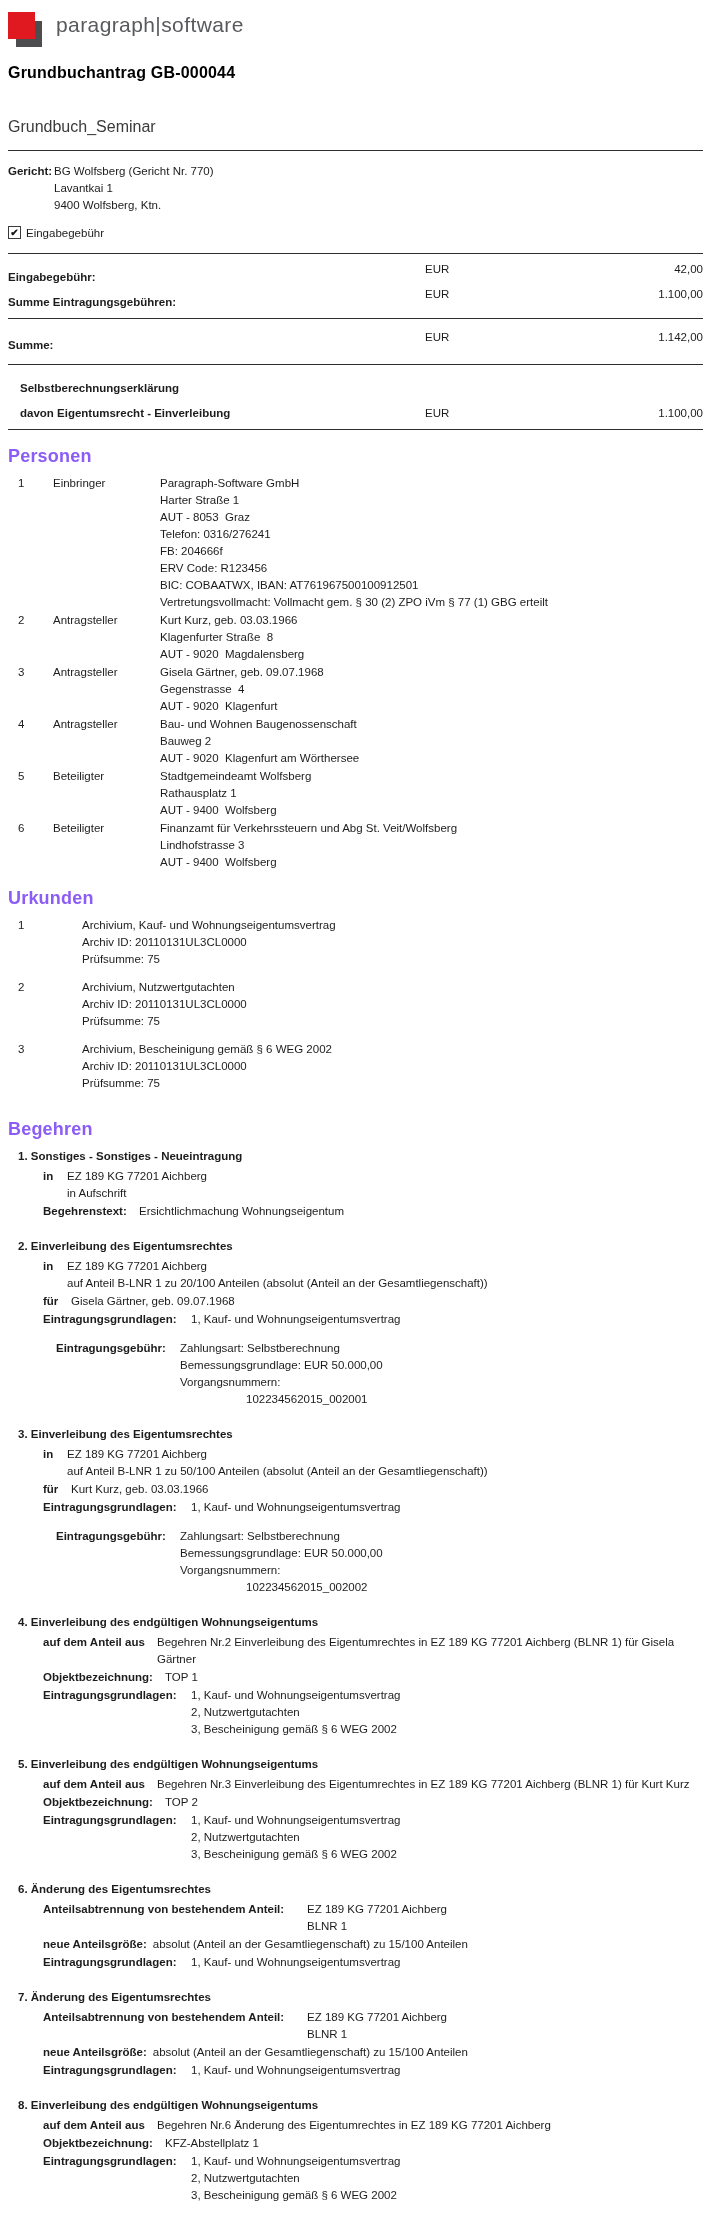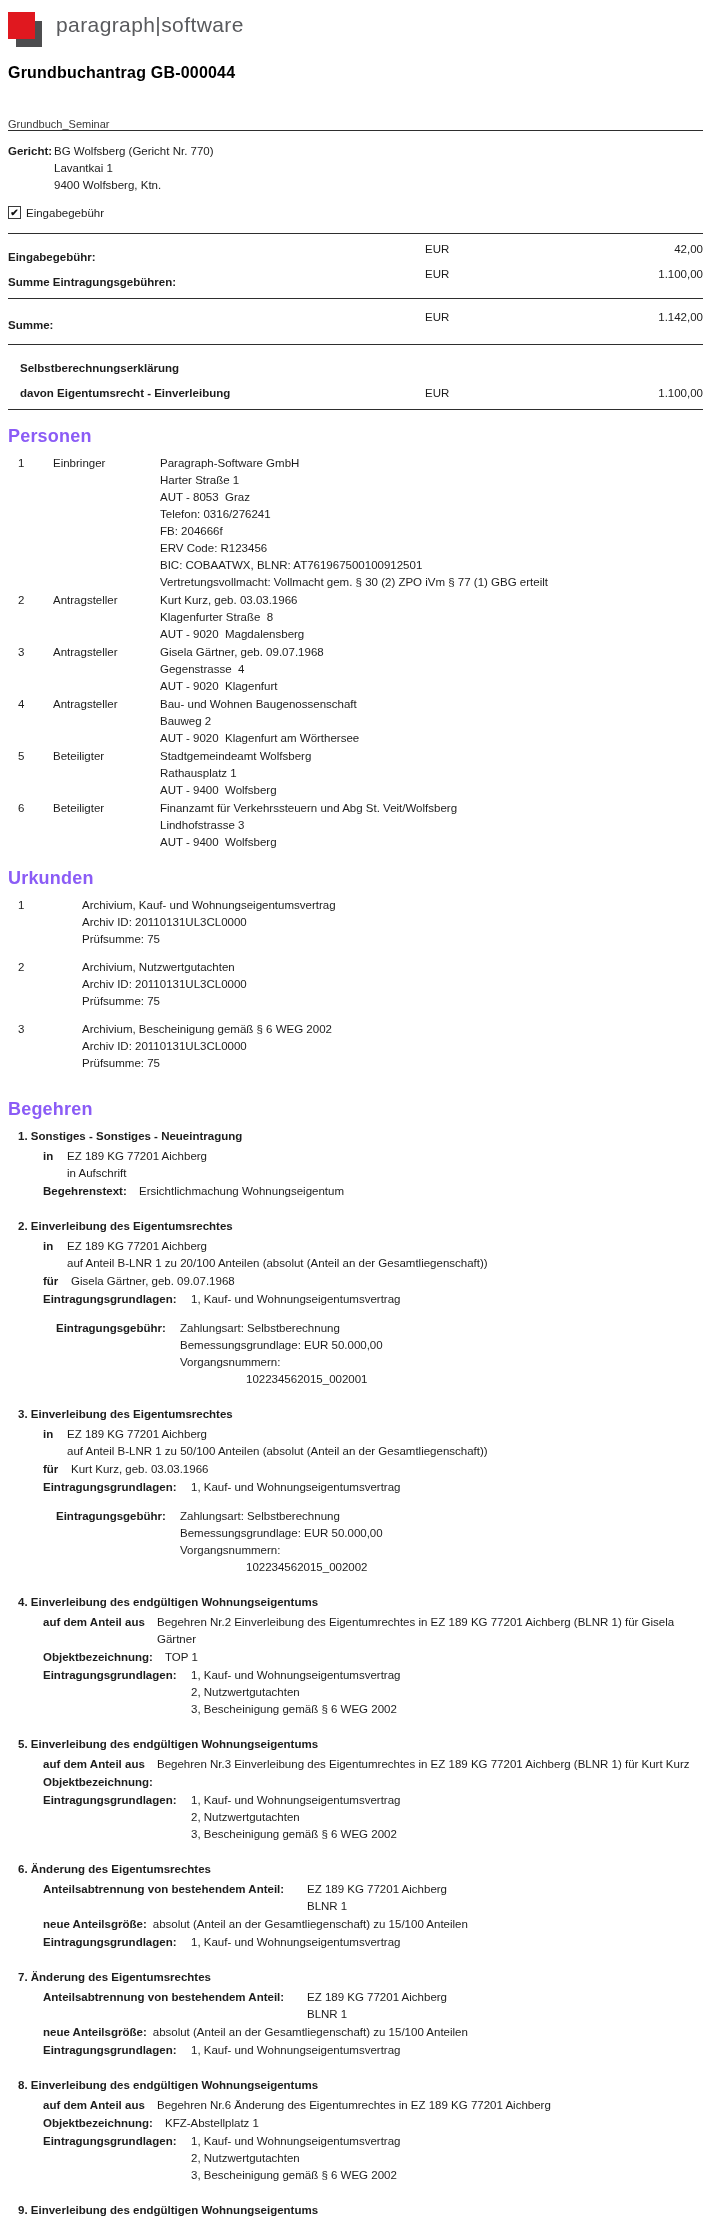--- a/index.html
+++ b/index.html
@@ -6,21 +6,21 @@
   body{width:711px;font-family:"Liberation Sans",sans-serif;color:#1c1c1c;}
   .page{width:711px;min-height:2218px;box-sizing:border-box;display:flex;flex-direction:column;padding:8px 8px 14px 8px;}
   .rule{border:0;border-top:1.4px solid #2e2e2e;margin:0;}
   
   .logo-row{display:flex;align-items:flex-start;gap:10px;margin-top:4px;}
   .logo-mark{position:relative;width:38px;height:40px;flex:0 0 38px;}
   .logo-shadow{position:absolute;left:8px;top:9px;width:26px;height:26px;background:#4d4d4f;}
   .logo-red{position:absolute;left:0;top:0;width:27px;height:27px;background:#e0181f;}
   .logo-text{font-size:21px;color:#595a5d;letter-spacing:.4px;margin-top:1px;}
   .doc-title{font-size:16px;font-weight:bold;color:#000;margin-top:12px;letter-spacing:.2px;}
-  .akt-name{font-size:11px;color:#3a3a3a;margin-top:36px;}
+  .akt-name{font-size:16px;color:#3a3a3a;margin-top:36px;margin-bottom:14px;}
   
   .court{display:flex;margin-top:12px;font-size:11.5px;line-height:17px;}
   .court-label{font-weight:bold;flex:0 0 46px;}
   .court-lines div{white-space:pre-wrap;}
   
   .chk-row{display:flex;align-items:center;gap:5px;margin-top:12px;margin-bottom:14px;font-size:11.5px;}
   .chk-box{width:11px;height:11px;border:1.4px solid #3a3a3a;display:flex;align-items:center;justify-content:center;font-size:10px;font-weight:bold;color:#111;line-height:1;background:#fff;}
   
   .fee-row{display:grid;grid-template-columns:417px 60px 1fr;font-size:11.5px;line-height:17px;align-items:start;}
   .fee-label{font-weight:bold;margin-top:8px;}
@@ -121,21 +121,21 @@
       <div class="p-row">
         <div>1</div>
         <div>Einbringer</div>
         <div class="p-lines">
           <div>Paragraph-Software GmbH</div>
           <div>Harter Straße 1</div>
           <div>AUT - 8053  Graz</div>
           <div>Telefon: 0316/276241</div>
           <div>FB: 204666f</div>
           <div>ERV Code: R123456</div>
-          <div>BIC: COBAATWX, BLNR: AT761967500100912501</div>
+          <div>BIC: COBAATWX, IBAN: AT761967500100912501</div>
           <div>Vertretungsvollmacht: Vollmacht gem. § 30 (2) ZPO iVm § 77 (1) GBG erteilt</div>
         </div>
       </div>
       <div class="p-row">
         <div>2</div>
         <div>Antragsteller</div>
         <div class="p-lines">
           <div>Kurt Kurz, geb. 03.03.1966</div>
           <div>Klagenfurter Straße  8</div>
           <div>AUT - 9020  Magdalensberg</div>
@@ -313,20 +313,23 @@
       <div class="b-item">
         <div class="b-title">5. Einverleibung des endgültigen Wohnungseigentums</div>
         <div class="b-row">
           <span class="b-label" style="flex: 0 0 114px;">auf dem Anteil aus</span>
           <div class="b-val">
             <div>Begehren Nr.3 Einverleibung des Eigentumrechtes in EZ 189 KG 77201 Aichberg (BLNR 1) für Kurt Kurz</div>
           </div>
         </div>
         <div class="b-row">
           <span class="b-label" style="flex: 0 0 122px;">Objektbezeichnung:</span>
+          <div class="b-val">
+            <div>TOP 2</div>
+          </div>
         </div>
         <div class="b-row">
           <span class="b-label" style="flex: 0 0 148px;">Eintragungsgrundlagen:</span>
           <div class="b-val">
             <div>1, Kauf- und Wohnungseigentumsvertrag</div>
             <div>2, Nutzwertgutachten</div>
             <div>3, Bescheinigung gemäß § 6 WEG 2002</div>
           </div>
         </div>
       </div>

